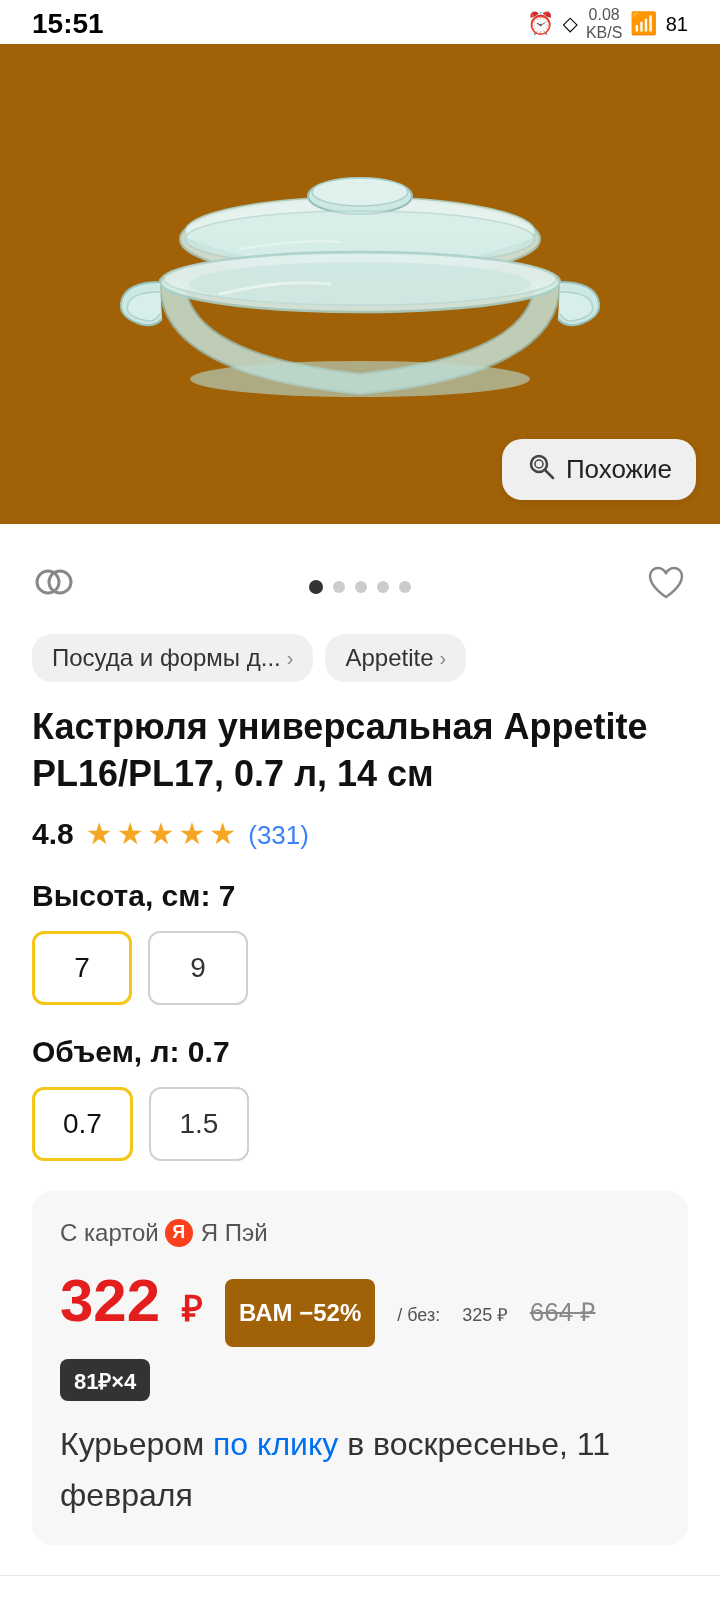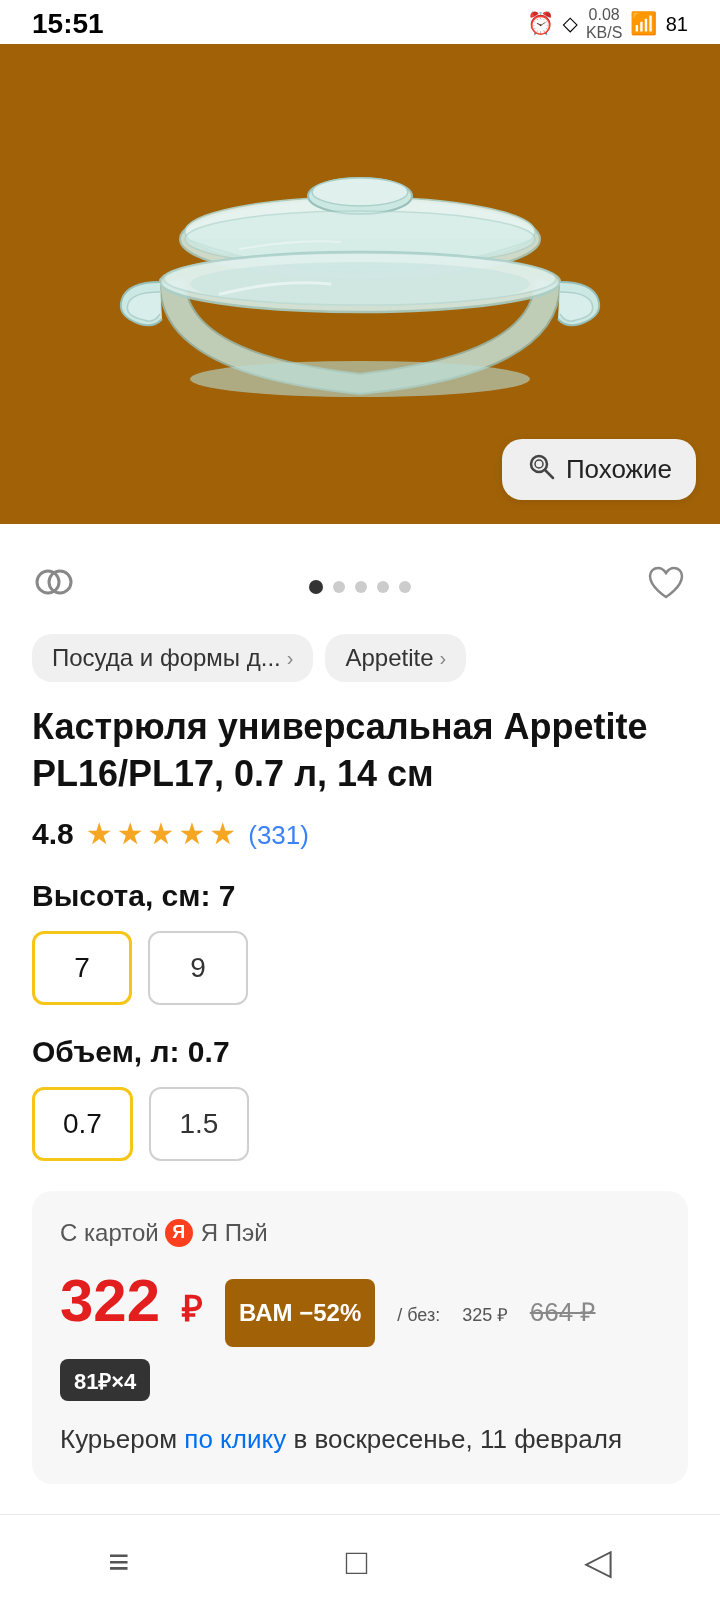--- a/index.html
+++ b/index.html
@@ -284,21 +284,21 @@
       border-radius: 8px;
       padding: 6px 14px;
       font-size: 22px;
       font-weight: 700;
     }
     .split-text {
       font-size: 26px;
       color: #333;
     }
     .delivery-text {
-      font-size: 26px;
+      font-size: 32px;
       color: #333;
       line-height: 1.6;
       margin-top: 8px;
     }
     .delivery-link {
       color: #0070f3;
       text-decoration: none;
     }
 
     

